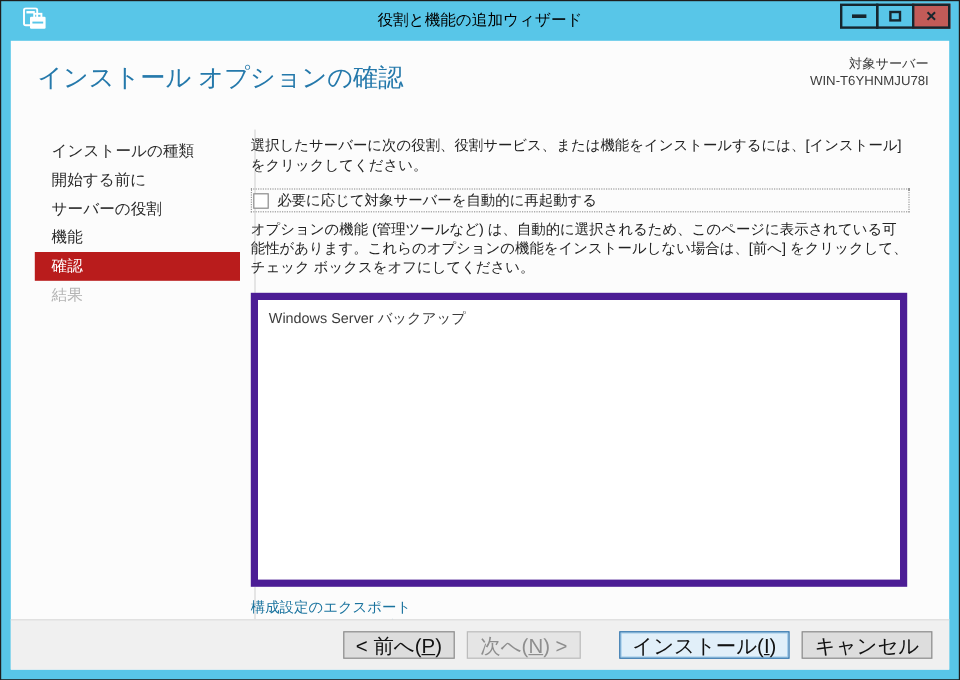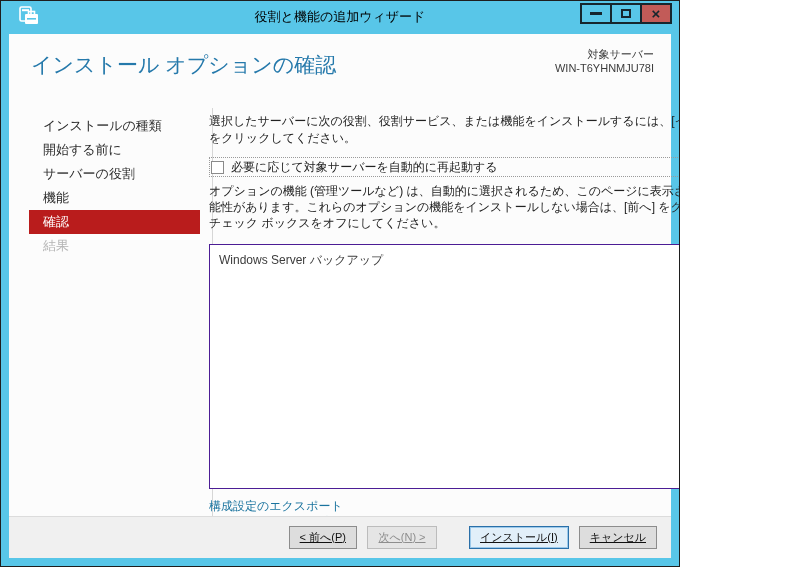--- a/index.html
+++ b/index.html
@@ -2,21 +2,21 @@
 <html><head>
 <meta charset="utf-8">
 <style>
   * { margin:0; padding:0; box-sizing:border-box; }
   html,body { width:800px; height:567px; }
   body {
     font-family: "Liberation Sans", "DejaVu Sans", sans-serif;
     background:#fff;
   }
   .window {
-    position:relative; width:680px; height:567px;
+    position:relative; width:800px; height:567px;
     background:#58c6e8;
     border:1px solid #1e1e1e;
     overflow:hidden;
   }
   
   .titlebar { position:absolute; left:0; top:0; right:0; height:33px; }
   .app-icon { position:absolute; left:17px; top:5px; width:22px; height:22px; }
   .title-text {
     position:absolute; left:0; right:0; top:7px; text-align:center;
     font-size:13px; color:#000;
@@ -69,41 +69,40 @@
     display:flex; align-items:center; padding:0 4px 0 1px; cursor:pointer;
   }
   .cb {
     width:13px; height:13px; background:#fff; border:1px solid #8a8a8a;
     flex:0 0 13px; margin-right:7px;
   }
   .restart-label { font-size:12px; color:#222; white-space:nowrap; }
   .note { margin-top:6px; font-size:12px; color:#222; line-height:16px; }
   .listbox {
     margin-top:13px; width:547px; height:245px;
-    background:#fff; border:1px solid #4c1d95; padding:7px 9px; overflow:hidden;
+    background:#fff; border:6px solid #4c1d95; padding:7px 9px; overflow:hidden;
   }
   .list-item { font-size:12px; color:#3c3c3c; line-height:16px; }
   .links { margin-top:9px; }
   .link {
     display:block; font-size:12px; color:#1a739e; line-height:16px;
     text-decoration:none; cursor:pointer; width:max-content;
   }
   
   .footer {
     position:absolute; left:0; right:0; bottom:0; height:42px;
     background:#f0f0f0; border-top:1px solid #dcdcdc;
     display:flex; align-items:center; justify-content:flex-end;
     padding-right:14px;
   }
   .btn {
-    height:23px; font-size:11px; color:#111;
+    height:23px; font-size:17px; color:#111;
     background:#dddddd; border:1px solid #8c8c8c;
     padding:0 10px; margin-left:10px; cursor:pointer;
     font-family:inherit;
-    text-decoration:underline;
   }
   .btn.back { min-width:68px; }
   .btn.next { min-width:70px; background:#e5e5e5; border-color:#bcbcbc; color:#8e8e8e; cursor:default; }
   .btn.install {
     min-width:86px; margin-left:32px;
     background:#e1eff9; border:1px solid #2a6fa8;
     box-shadow: inset 0 0 0 1px #9cc9ea;
   }
   .btn.cancel { min-width:78px; }
   .ak { text-decoration:underline; }

